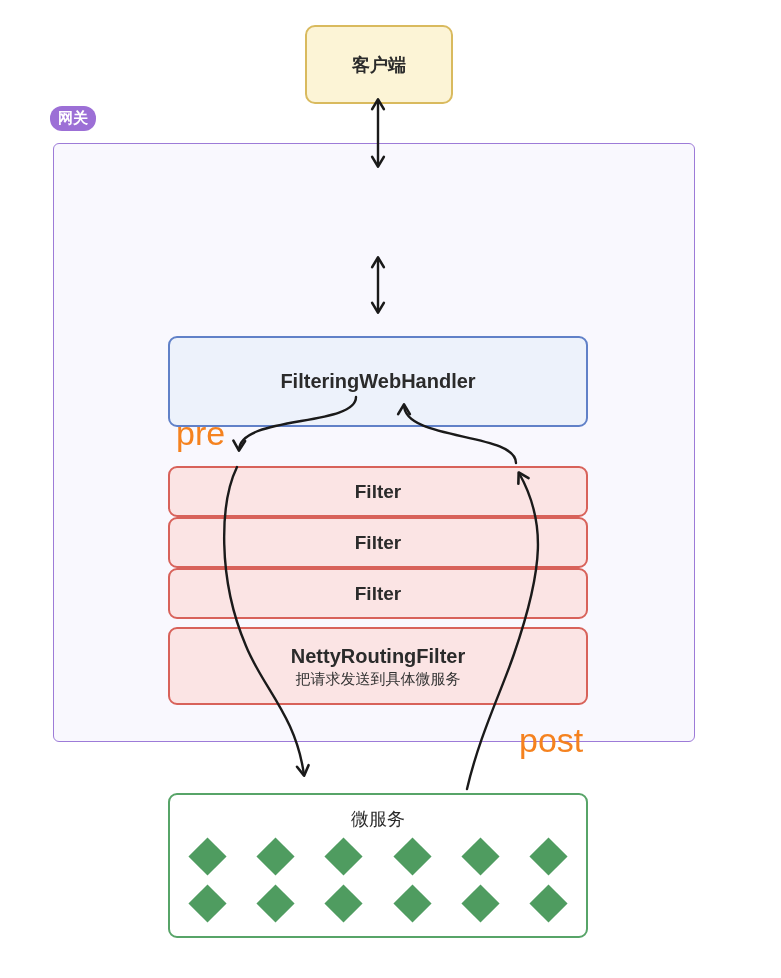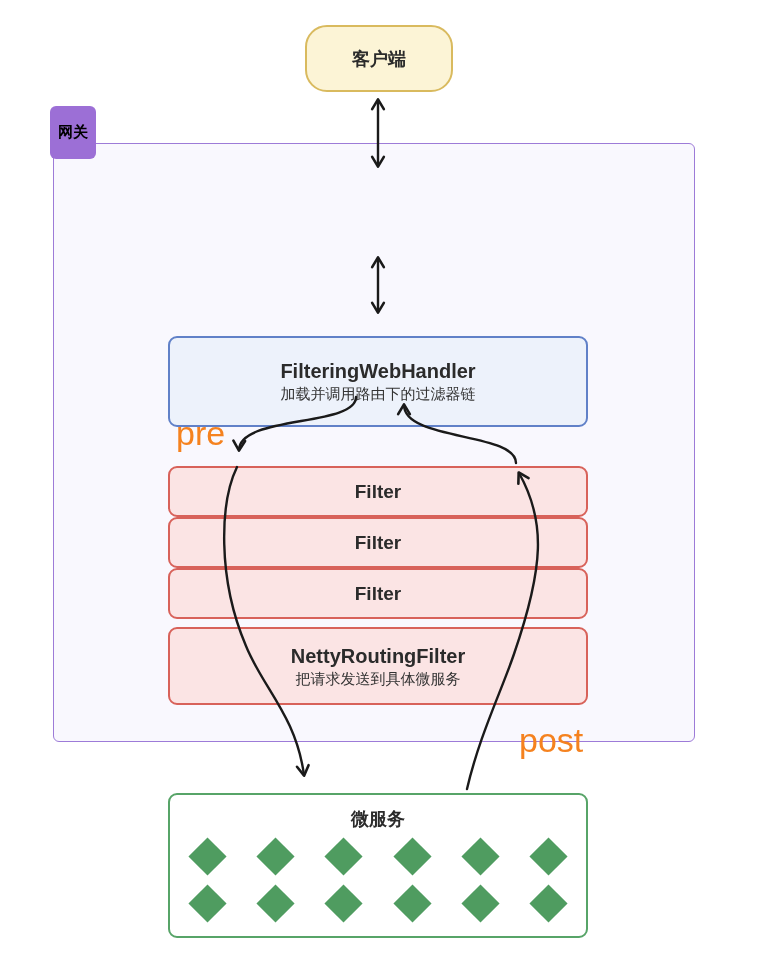--- a/index.html
+++ b/index.html
@@ -10,29 +10,29 @@
     --green_border:#57A468; --diamond:#4F9C60;
     --orange:#F5821F; --arrow:#1A1A1A; --ink:#2B2B2B;
   }
   *{margin:0;padding:0;box-sizing:border-box;}
   body{background:#fff;font-family:"Liberation Sans","DejaVu Sans",sans-serif;}
   .canvas{position:relative;width:781px;height:978px;background:#ffffff;overflow:hidden;}
 
   .abs{position:absolute;}
 
   .client-box{
-    left:305px;top:25px;width:148px;height:67px;
+    left:305px;top:25px;width:148px;height:79px;
     background:var(--client_fill);border:2px solid var(--client_border);
-    border-radius:22px;display:flex;align-items:center;justify-content:center;
+    border-radius:10px;display:flex;align-items:center;justify-content:center;
     font-weight:bold;font-size:18px;color:var(--ink);z-index:2;
   }
 
   .gw-badge{
-    left:50px;top:106px;background:var(--badge_bg);color:#000000;
-    font-weight:bold;font-size:15px;padding:17px 8px;border-radius:6px;z-index:3;
+    left:50px;top:106px;background:var(--badge_bg);color:#ffffff;
+    font-weight:bold;font-size:15px;padding:3px 8px;border-radius:12px;z-index:3;
   }
 
   .gw-container{
     left:53px;top:143px;width:642px;height:599px;
     background:var(--gw_fill);border:1.5px solid var(--gw_border);
     border-radius:6px;z-index:1;
   }
 
   .node{
     left:168px;width:420px;border-radius:9px;z-index:2;
@@ -52,21 +52,21 @@
     font-weight:bold;font-size:19px;color:var(--ink);
   }
 
   .netty{top:627px;height:78px;background:var(--pink_fill);border:2px solid var(--pink_border);}
 
   .ms-box{
     left:168px;top:793px;width:420px;height:145px;
     background:#ffffff;border:2px solid var(--green_border);border-radius:9px;
     z-index:2;display:flex;flex-direction:column;align-items:center;
   }
-  .ms-title{font-weight:bold;font-size:18px;color:var(--ink);margin-top:12px;}
+  .ms-title{font-weight:normal;font-size:18px;color:var(--ink);margin-top:12px;}
   .diamond-rows{width:100%;padding:6px 24px 0 24px;display:flex;flex-direction:column;gap:8px;}
   .diamond-row{display:flex;justify-content:space-between;align-items:center;height:39px;}
   .diamond{width:27px;height:27px;background:var(--diamond);transform:rotate(45deg);}
 
   .phase-label{font-size:34px;color:var(--orange);z-index:12;line-height:1;margin-left:18px;}
   .pre-label{left:158px;top:416px;}
   .post-label{left:501px;top:723px;text-align:right;}
 
   svg.arrows{position:absolute;left:0;top:0;z-index:10;pointer-events:none;}
 </style>
@@ -81,21 +81,20 @@
 
   <div class="abs gw-badge">
     <span>网关</span>
   </div>
 
   <div class="abs gw-container"></div>
 
 
   <div class="abs node blue-node fwh">
     <div class="title">FilteringWebHandler</div>
-    <div class="subtitle">加载并调用路由下的过滤器链</div>
   </div>
 
   <div class="abs filter-stack">
       <div class="filter-box">Filter</div>
       <div class="filter-box">Filter</div>
       <div class="filter-box">Filter</div>
     </div>
 
   <div class="abs node netty">
     <div class="title">NettyRoutingFilter</div>

